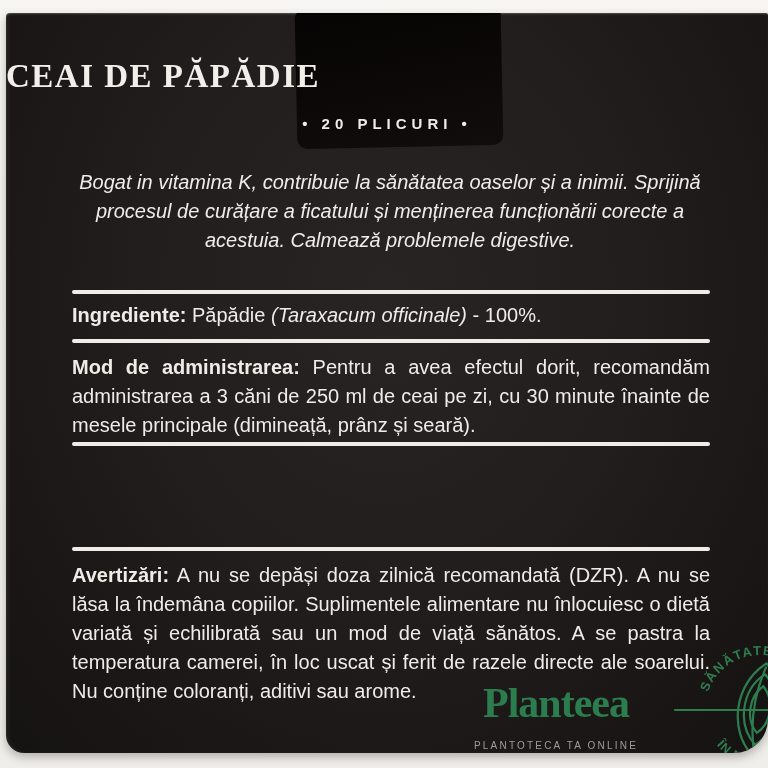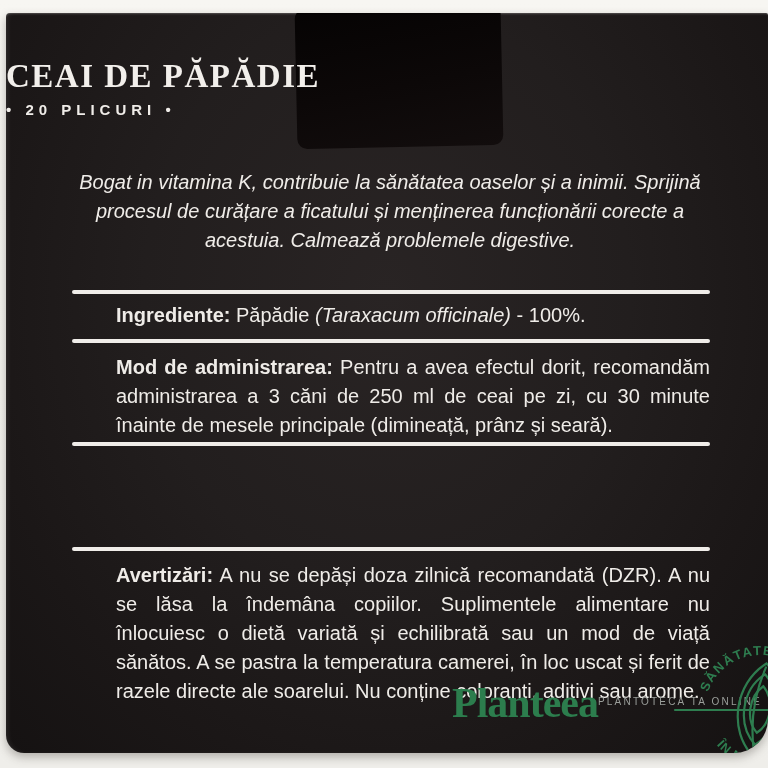--- a/index.html
+++ b/index.html
@@ -21,48 +21,48 @@
     background:linear-gradient(170deg,#050303 0%, #0c0808 55%, #120d0d 100%);
     border-radius:10px; transform:rotate(-1.2deg);
   }
 
   .title {
     position:absolute; top:45px; left:0; right:0; text-align:left;
     font-family:"Liberation Serif", serif; font-weight:700; font-size:33px;
     letter-spacing:1.5px; color:#f2efeb;
   }
   .subtitle {
-    position:absolute; top:88px; left:0; right:0; text-align:left;
+    position:absolute; top:102px; left:0; right:0; text-align:center;
     font-weight:700; font-size:15px; letter-spacing:5px; color:#efece8;
   }
   .desc {
     position:absolute; top:155px; left:58px; right:52px; text-align:center;
     font-style:italic; font-size:20px; line-height:29px; color:#efece8;
   }
   .rule {
     position:absolute; left:66px; right:58px; height:3.5px;
     background:#f0ede9; border-radius:2px;
   }
   .rule1 { top:277px; } .rule2 { top:326px; } .rule3 { top:429px; } .rule4 { top:534px; }
 
   .body-text {
     position:absolute; left:66px; right:58px;
-    font-size:20px; line-height:29px; color:#efece8;margin-left:44px;
+    font-size:20px; line-height:29px; color:#efece8;
   }
   .just { text-align:justify; text-justify:inter-word; }
   .body-text strong { font-weight:700; }
   .lat { font-style:italic; }
   .sec-ing   { top:288px; }
   .sec-adm   { top:340px; }
   .sec-con   { top:443px; }
   .sec-avert { top:548px; }
 
   .logo {
     position:absolute; left:446px; top:668px; width:208px;
-    display:flex; flex-direction:row; align-items:flex-start;
+    display:flex; flex-direction:column; align-items:center;
   }
   .logo-name {
     font-family:"Liberation Serif", serif; font-weight:700; font-size:42px;
     line-height:44px; color:#2c7d4d; letter-spacing:-1px;
   }
   .logo-tagline {
     margin-top:15px; font-weight:400; font-size:10px; letter-spacing:2.2px;
     color:#9b9f9b; white-space:nowrap;
   }
 

